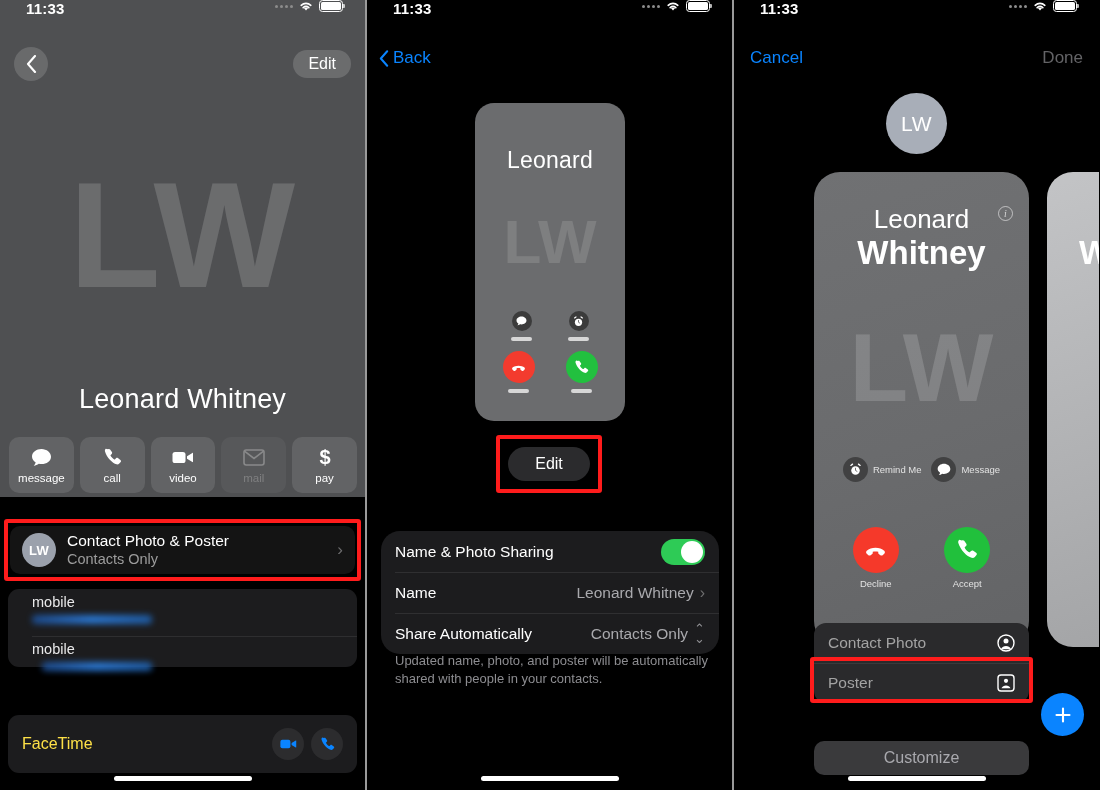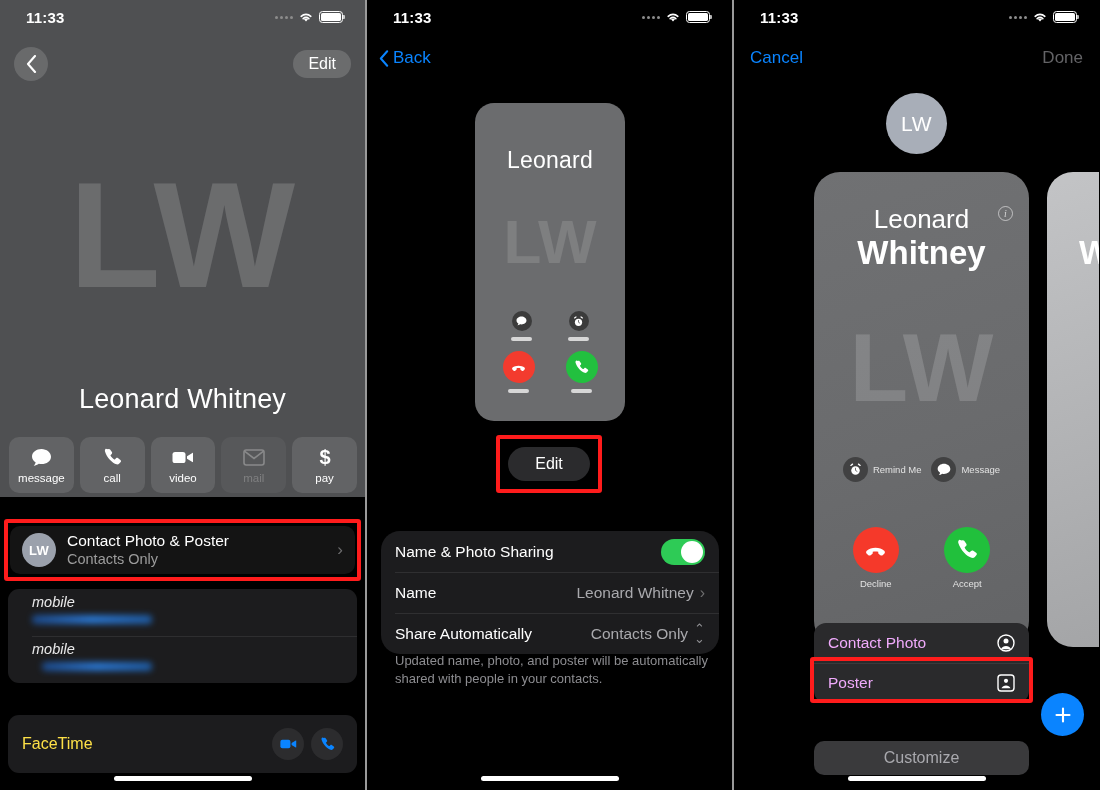--- a/index.html
+++ b/index.html
@@ -13,21 +13,21 @@
 
   .panel { position: relative; height: 790px; overflow: hidden; background: #000; }
   .panel-1 { width: 365px; }
   .divider { width: 2px; height: 790px; background: #9a9a9a; flex: 0 0 2px; }
   .panel-2 { width: 365px; }
   .panel-3 { width: 365px; }
 
   
   .statusbar {
     position: relative; height: 34px; width: 100%;
-    display: flex; align-items: center; justify-content: space-between;
+    display: flex; align-items: flex-start; justify-content: space-between;
     padding: 0 22px 0 26px; z-index: 30;
   }
   .sb-time { color: #fff; font-size: 15px; font-weight: bold; letter-spacing: .2px; }
   .sb-right { display: flex; align-items: center; gap: 5px; }
   .sb-dots { display: flex; gap: 2px; align-items: flex-end; }
   .sb-dots i { display:block; width:3px; height:3px; background:#8c8c8c; border-radius:50%; }
   .wifi { position: relative; width: 16px; height: 12px; }
   .wifi svg { display:block; }
   .batt { width: 24px; height: 12px; border: 1.6px solid #fff; border-radius: 3.5px; position: relative; }
   .batt::after { content:""; position:absolute; right:-3.4px; top: 3.2px; width:2px; height:4px; background:#fff; border-radius:0 1px 1px 0; opacity:.7;}
@@ -86,21 +86,21 @@
     display: flex; align-items: center; justify-content: center; letter-spacing: .3px;
   }
   .cpp-text { flex: 1; }
   .cpp-title { color: #fff; font-size: 15.5px; line-height: 1.2; }
   .cpp-sub { color: #9d9d9d; font-size: 14.5px; line-height: 1.25; }
   .chev { color: #6d6d6e; font-size: 17px; }
 
   .p1-card {
     position: absolute; left: 8px; width: 349px; background: #1c1c1e; border-radius: 11px;
   }
-  .p1-card.mobiles { top: 589px; height: 94px; font-style: italic; }
+  .p1-card.mobiles { top: 589px; height: 78px; }
   .p1-card.facetime { top: 715px; height: 58px; display:flex; align-items:center; padding: 0 14px; }
   .mobrow { height: 47px; padding: 5px 0 0 24px; position: relative; }
   .mobrow + .mobrow::before {
     content:""; position:absolute; left: 24px; right: 0; top: 0; height: 1px; background: #2e2e30;
   }
   .mob-label { color: #e9e9ea; font-size: 14.5px; line-height: 1.2; }
   .mob-blur { margin-top: 4px; width: 120px; height: 9px; border-radius: 4px;
     background: linear-gradient(90deg,#1d4c8f,#2b79d6,#1f5ea8); filter: blur(3.2px); opacity:.95; }
   .mob-blur.two { width: 110px; margin-left: 10px; }
   .ft-label { color: #fde047; font-size: 16px; flex: 1; }
@@ -188,21 +188,21 @@
     position: absolute; left: 313px; top: 172px; width: 90px; height: 475px;
     background: linear-gradient(160deg,#c3c4c6 0%,#b0b1b3 60%,#a3a4a6 100%);
     border-radius: 26px; overflow: hidden;
   }
   .p3-poster-next .ltr { position: absolute; top: 62px; left: 32px; color:#fff; font-size: 33px; font-weight: bold; }
 
   .p3-menu { position: absolute; left: 80px; top: 623px; width: 215px; background: #2a2a2c;
     border-radius: 12px; overflow: hidden; z-index: 25; }
   .mrow { height: 40px; display: flex; align-items: center; padding: 0 14px; position: relative; }
   .mrow + .mrow::before { content:""; position:absolute; left:0; right:0; top:0; height:1px; background:#3a3a3c; }
-  .mrow .mk { color: #f0abfc; font-size: 15.5px; flex: 1; }
+  .mrow .mk { color: #a3a3a3; font-size: 15.5px; flex: 1; }
   .mrow .mi { width: 19px; height: 19px; display:flex; align-items:center; justify-content:center; }
   .p3-customize { position: absolute; left: 80px; top: 702px; width: 215px; height: 34px;
     background: #3a3a3c; border-radius: 10px; color: #a9a9ae; font-size: 16px;
     display:flex; align-items:center; justify-content:center;margin-top:39px; }
   .p3-plus { position: absolute; left: 307px; top: 693px; width: 43px; height: 43px; border-radius: 50%;
     background: #0a84ff; display:flex; align-items:center; justify-content:center; z-index: 26; }
 </style>
 </head>
 <body>
 

